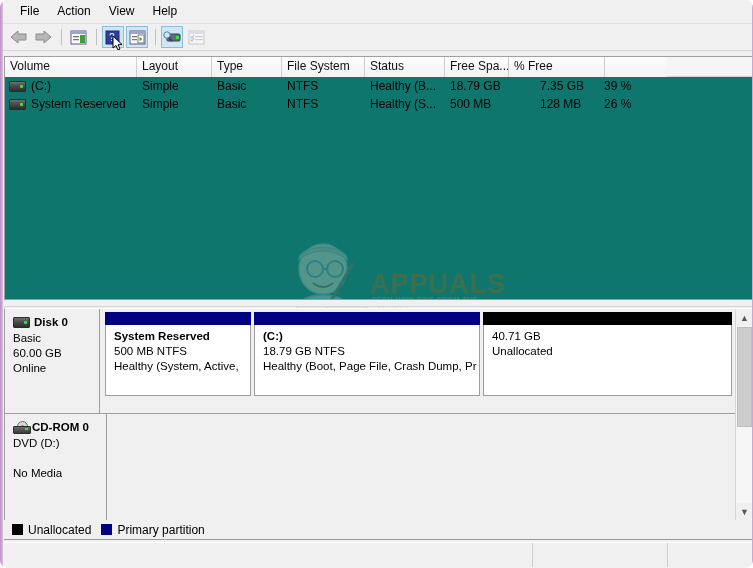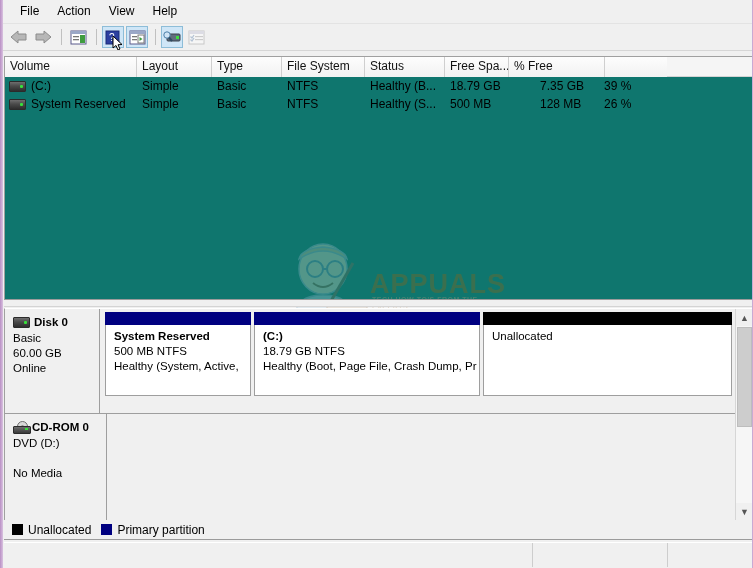--- a/index.html
+++ b/index.html
@@ -13,20 +13,21 @@
     color: #000;
     -webkit-font-smoothing: none;
   }
   #app {
     position: relative;
     width: 753px;
     height: 568px;
     overflow: hidden;
     background: #f0f0f0;
     box-sizing: border-box;
+    border-radius: 8px;
   }
 
   
   .win-edge-left {
     position: absolute;
     left: 0; top: 0; bottom: 0;
     width: 3px;
     background: linear-gradient(to right, #b98fc4, #d9c2e0);
   }
   .win-edge-right {
@@ -595,20 +596,21 @@
           <div class="part-body">
             <div class="part-title part-line">(C:)</div>
             <div class="part-line">18.79 GB NTFS</div>
             <div class="part-line">Healthy (Boot, Page File, Crash Dump, Pr</div>
           </div>
         </div>
 
         <div class="partition" style="width:249px">
           <div class="part-cap black"></div>
           <div class="part-body">
+            <div class="part-line">40.71 GB</div>
             <div class="part-line">Unallocated</div>
           </div>
         </div>
       </div>
     </div>
 
     <div class="disk-row" style="top:105px; height:107px;justify-content:flex-end;">
       <div class="disk-info" style="border-bottom:1px solid #c2c2c2">
         <div class="disk-title">
           <span class="cd-ico">

